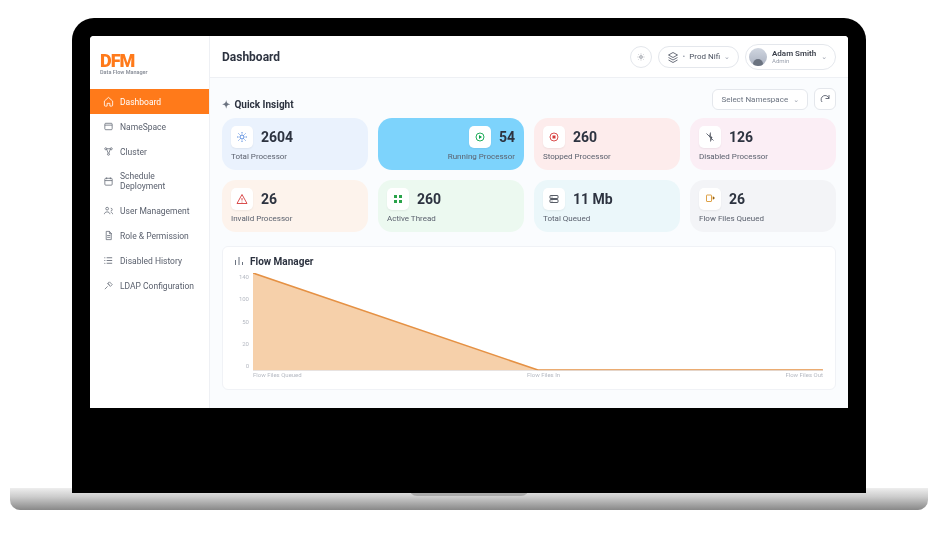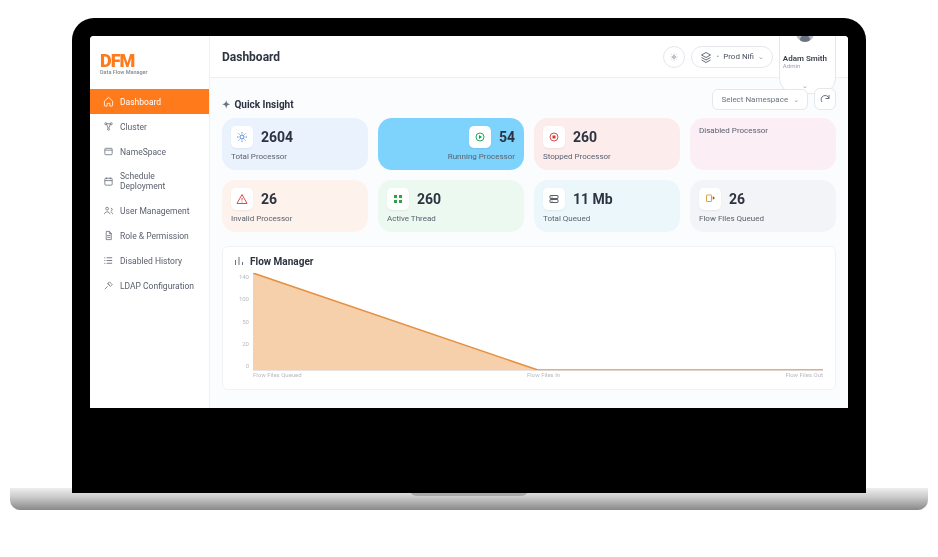--- a/index.html
+++ b/index.html
@@ -125,27 +125,26 @@
     padding:4px 8px;
     font-size:8px;
     color:#4b5260;
     background:#fff;
     cursor:pointer;
   }
   .pill.icon-only { padding:4px 6px; border-radius:50%; width:22px; height:22px; justify-content:center;}
   .user-chip {
     display:flex;
     align-items:center;
-    gap:13px;
+    gap:5px;
     border:1px solid #e4e7ec;
     border-radius:16px;
     padding:3px 8px 3px 3px;
     background:#fff;
     cursor:pointer;
-    flex-direction:column;
   }
   .avatar {
     width:18px; height:18px; border-radius:50%;
     background: linear-gradient(#d0d6e0,#aab1c0);
     display:flex;align-items:flex-end;justify-content:center;overflow:hidden;
   }
   .avatar::after{content:"";width:10px;height:10px;border-radius:50%;background:#6b7380;margin-bottom:-3px;}
   .user-meta { display:flex; flex-direction:column; line-height:1; }
   .user-name { font-size:8px; font-weight:600; }
   .user-role { font-size:6px; color:#9aa0ad; }
@@ -258,36 +257,36 @@
             <span class="ic">
               <svg class="ic" viewBox="0 0 24 24">
                 <path fill="none" stroke="#fff" stroke-width="1.8" d="M3 11l9-8 9 8v9a2 2 0 01-2 2h-4v-6h-6v6H5a2 2 0 01-2-2z"></path>
               </svg>
             </span>
             <span>Dashboard</span>
           </div>
           <div class="nav-item">
             <span class="ic">
               <svg class="ic" viewBox="0 0 24 24">
+                <rect x="4" y="5" width="16" height="14" rx="2" fill="none" stroke="#5b616e" stroke-width="1.6"></rect>
+                <path stroke="#5b616e" stroke-width="1.6" d="M4 9h16"></path>
+              </svg>
+            </span>
+            <span>NameSpace</span>
+          </div>
+          <div class="nav-item">
+            <span class="ic">
+              <svg class="ic" viewBox="0 0 24 24">
                 <circle cx="6" cy="6" r="2.2" fill="none" stroke="#5b616e" stroke-width="1.6"></circle>
                 <circle cx="18" cy="6" r="2.2" fill="none" stroke="#5b616e" stroke-width="1.6"></circle>
                 <circle cx="12" cy="18" r="2.2" fill="none" stroke="#5b616e" stroke-width="1.6"></circle>
                 <path stroke="#5b616e" stroke-width="1.6" d="M8 7l3 8M16 7l-3 8M8 6h8"></path>
               </svg>
             </span>
             <span>Cluster</span>
-          </div>
-          <div class="nav-item">
-            <span class="ic">
-              <svg class="ic" viewBox="0 0 24 24">
-                <rect x="4" y="5" width="16" height="14" rx="2" fill="none" stroke="#5b616e" stroke-width="1.6"></rect>
-                <path stroke="#5b616e" stroke-width="1.6" d="M4 9h16"></path>
-              </svg>
-            </span>
-            <span>NameSpace</span>
           </div>
           <div class="nav-item">
             <span class="ic">
               <svg class="ic" viewBox="0 0 24 24">
                 <rect x="4" y="5" width="16" height="15" rx="2" fill="none" stroke="#5b616e" stroke-width="1.6"></rect>
                 <path stroke="#5b616e" stroke-width="1.6" d="M4 10h16M8 3v4M16 3v4"></path>
               </svg>
             </span>
             <span>Schedule Deployment</span>
           </div>
@@ -405,20 +404,28 @@
                   <svg class="ic" viewBox="0 0 24 24">
                     <circle cx="12" cy="12" r="8" fill="none" stroke="#d63a3a" stroke-width="1.8"></circle>
                     <rect x="9" y="9" width="6" height="6" fill="#d63a3a"></rect>
                   </svg>
                 </div>
                 <div class="card-value">260</div>
               </div>
               <div class="card-label">Stopped Processor</div>
             </div>
             <div class="card c-pink">
+              <div class="card-top">
+                <div class="card-icon">
+                  <svg class="ic" viewBox="0 0 24 24">
+                    <path stroke="#5b616e" stroke-width="1.8" d="M5 5l14 14M13 3l-2 9h5l-3 9"></path>
+                  </svg>
+                </div>
+                <div class="card-value">126</div>
+              </div>
               <div class="card-label">Disabled Processor</div>
             </div>
             <div class="card c-orange">
               <div class="card-top">
                 <div class="card-icon">
                   <svg class="ic" viewBox="0 0 24 24">
                     <path fill="none" stroke="#d63a3a" stroke-width="1.8" d="M12 3l10 18H2zM12 10v5"></path>
                     <circle cx="12" cy="18" r="1" fill="#d63a3a"></circle>
                   </svg>
                 </div>

